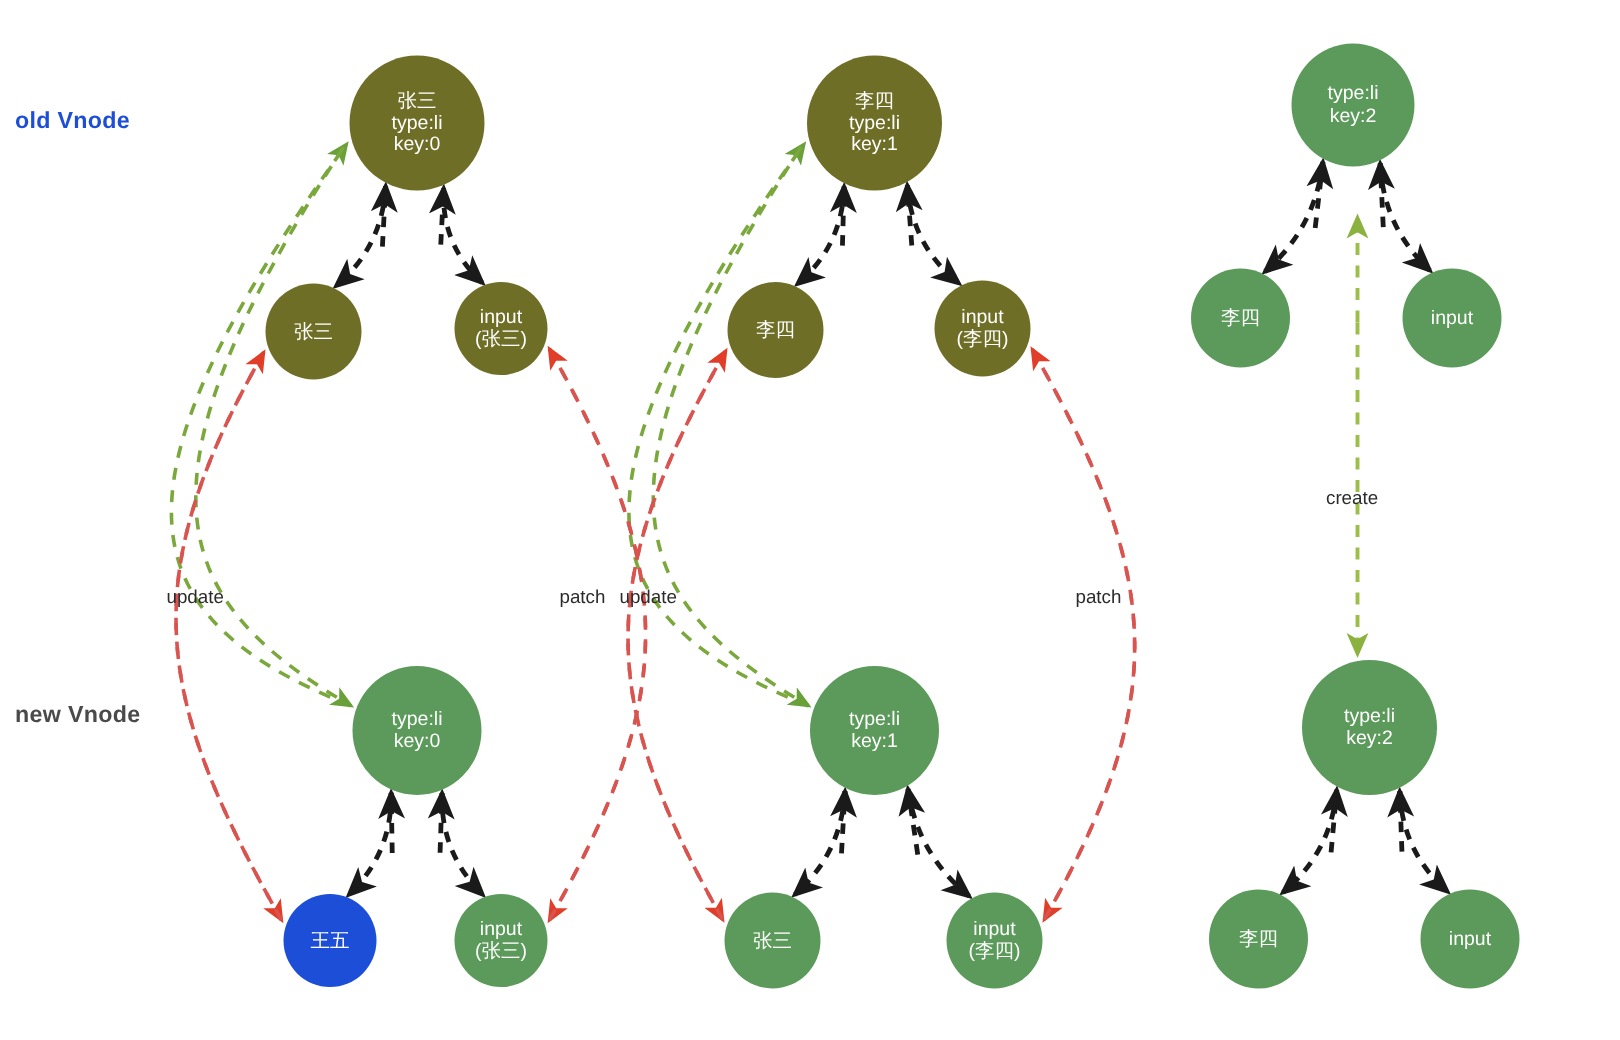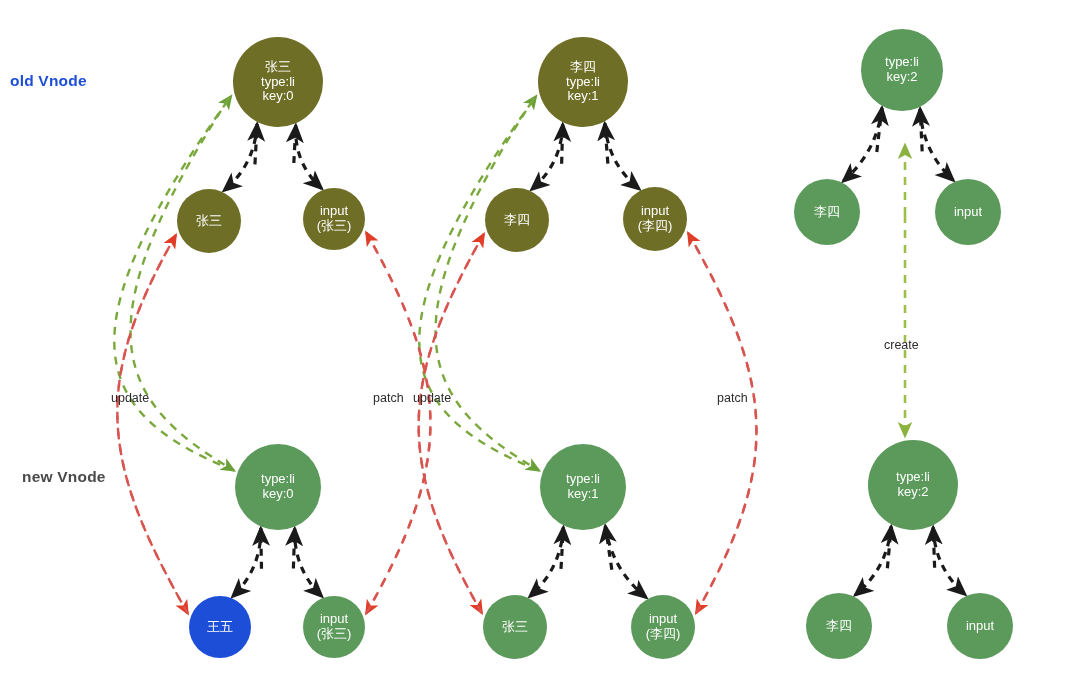--- a/index.html
+++ b/index.html
@@ -188,23 +188,23 @@
       </div>
       <div class="node new sz-mid" style="left: 806px; top: 593px; width: 66px; height: 66px; background: rgb(91, 154, 90);">
         <span class="ln">李四</span>
       </div>
       <div class="node new sz-mid" style="left: 947px; top: 593px; width: 66px; height: 66px; background: rgb(91, 154, 90);">
         <span class="ln">input</span>
       </div>
     </div>
   <div id="label-layer">
       <div class="row-label" style="left: 10px; top: 72px; color: #1d4ed8;">old Vnode</div>
-      <div class="row-label" style="left: 10px; top: 468px; color: rgb(74, 74, 74); margin-left: 12px;">new Vnode</div>
+      <div class="row-label" style="left: 10px; top: 468px; color: rgb(74, 74, 74);">new Vnode</div>
     </div>
   <div id="edge-label-layer">
       <div class="edge-label" style="left: 111px; top: 391px;">update</div>
       <div class="edge-label" style="left: 373px; top: 391px;">patch</div>
       <div class="edge-label" style="left: 413px; top: 391px;">update</div>
       <div class="edge-label" style="left: 717px; top: 391px;">patch</div>
-      <div class="edge-label" style="left: 884px; top: 338px; text-align: right;">create</div>
+      <div class="edge-label" style="left: 884px; top: 325px; text-align: right;">create</div>
     </div>
 
 </div>
 
 </body></html>

